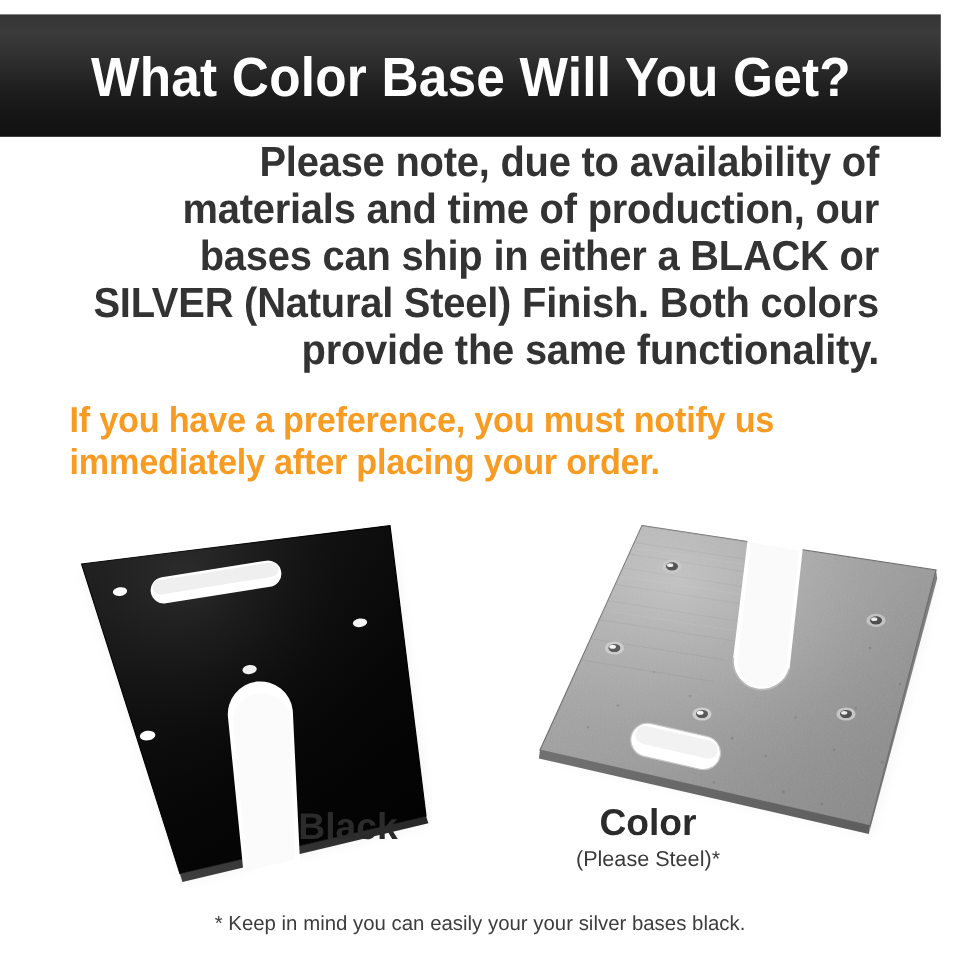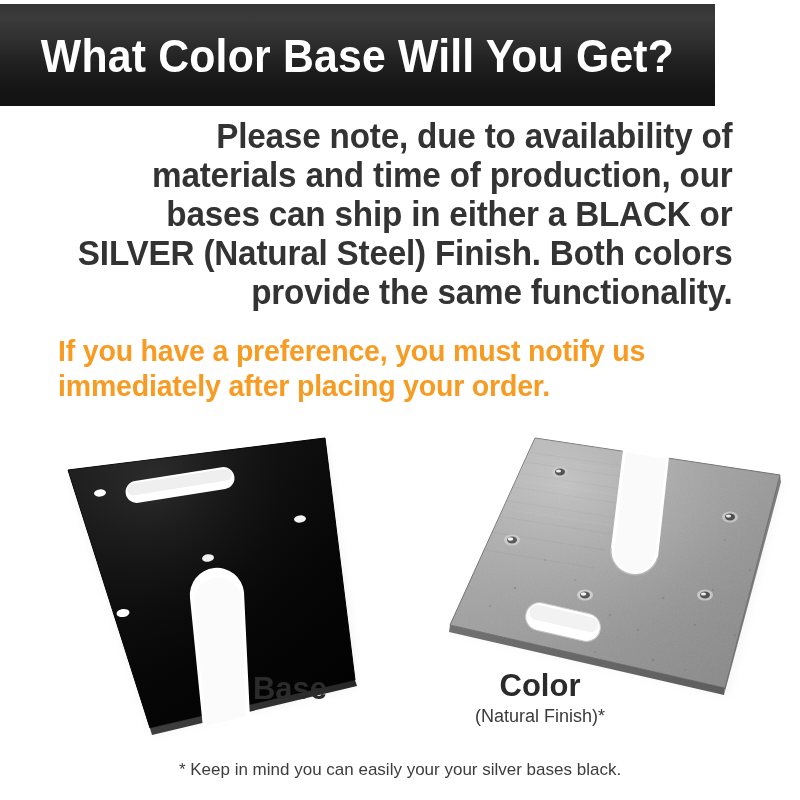--- a/index.html
+++ b/index.html
@@ -11,22 +11,22 @@
     width: 800px;
     height: 800px;
     overflow: hidden;
     font-family: "Liberation Sans", sans-serif;
     position: relative;
   }
 
   
   #header-banner {
     position: absolute;
-    left: 0; top: 4px;
-    width: 715px;
+    left: 0; top: 12px;
+    width: 784px;
     height: 102px;
     background: linear-gradient(to bottom,
         #343434 0%,
         #3b3b3b 14%,
         #2e2e2e 38%,
         #1f1f1f 60%,
         #161616 80%,
         #121212 100%);
     display: flex;
     align-items: center;
@@ -341,19 +341,19 @@
         <g transform="translate(190,175)">
           <ellipse rx="8" ry="5.5" fill="#cecece"></ellipse>
           <ellipse rx="5" ry="3.4" fill="#585858"></ellipse>
           <ellipse cx="-1.5" cy="-1" rx="2.8" ry="1.7" fill="#f6f6f6"></ellipse>
         </g>
       </g>
     </g>
   </svg>
 </div>
 
-<div class="caption" id="caption-black">Base</div>
+<div class="caption" id="caption-black">Black</div>
 
 <div class="caption" id="caption-silver">Color</div>
 
-<div id="caption-silver-sub">(Natural Finish)*</div>
+<div id="caption-silver-sub">(Please Steel)*</div>
 
 <div id="footnote">* Keep in mind you can easily your your silver bases black.</div>
 
 </body></html>

